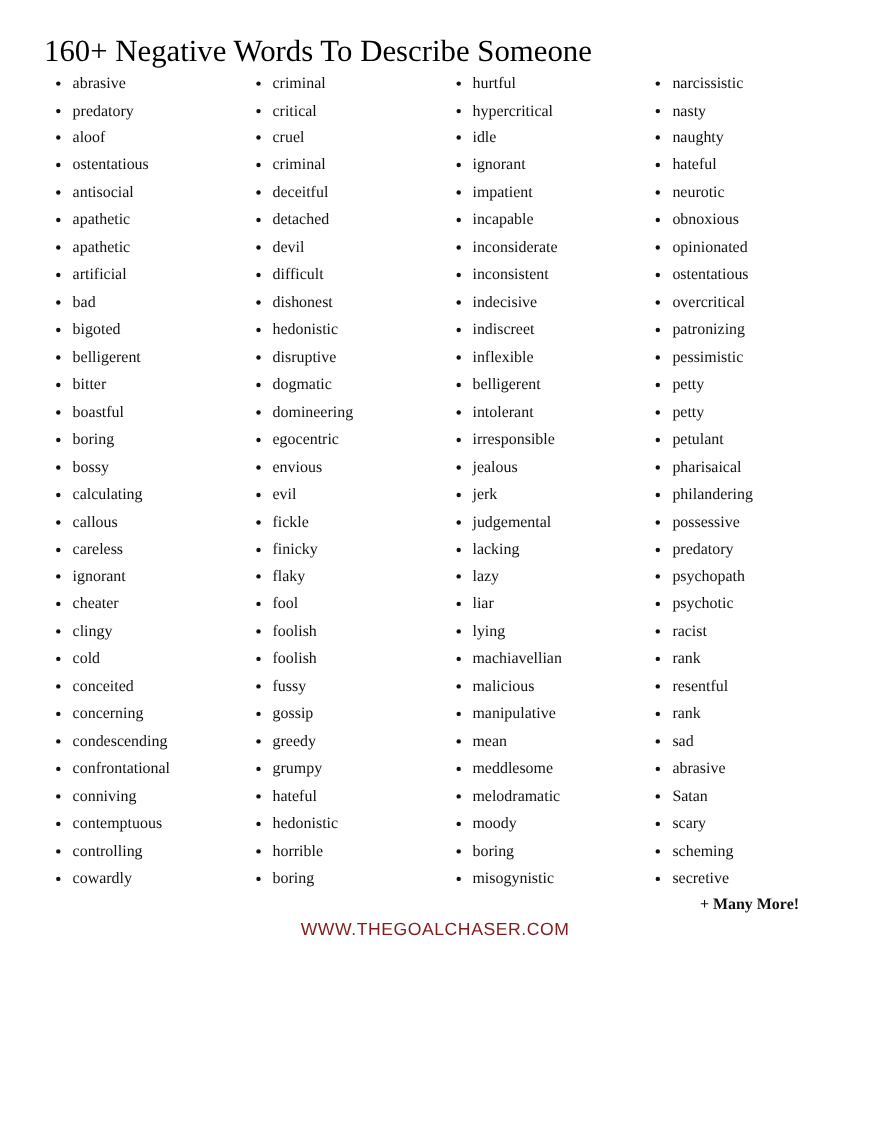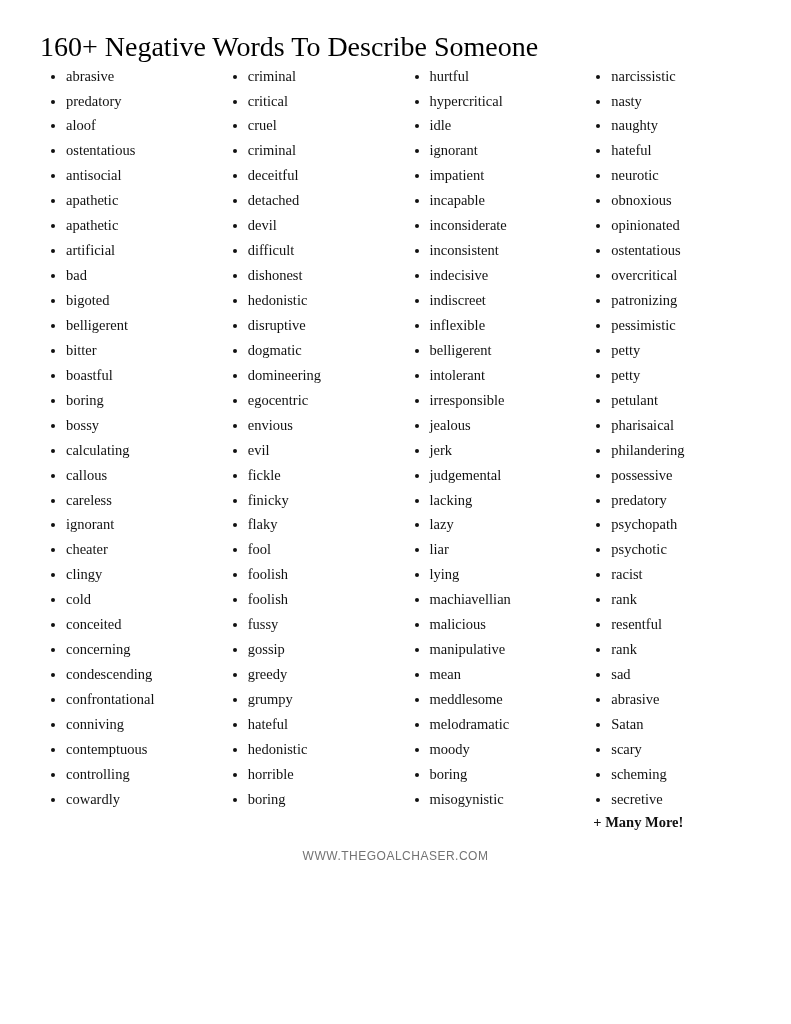--- a/index.html
+++ b/index.html
@@ -35,26 +35,27 @@
       line-height: 1.72;
       color: #111;
     }
     .more {
       font-size: 14.5px;
       font-weight: bold;
       margin-top: 2px;
       padding-left: 0px;
       list-style: none;
       color: #111;
+      margin-left: 43px;
     }
     .footer {
       text-align: center;
-      font-size: 12px;
-      color: #737373;
-      margin-top: 18px;
+      font-size: 16px;
+      color: #7f1d1d;
+      margin-top: 6px;
       letter-spacing: 0.5px;
       font-family: Arial, sans-serif;
     }
   </style>
 </head>
 <body>
 
 <h1>160+ Negative Words To Describe Someone</h1>
 
 <div class="columns">

